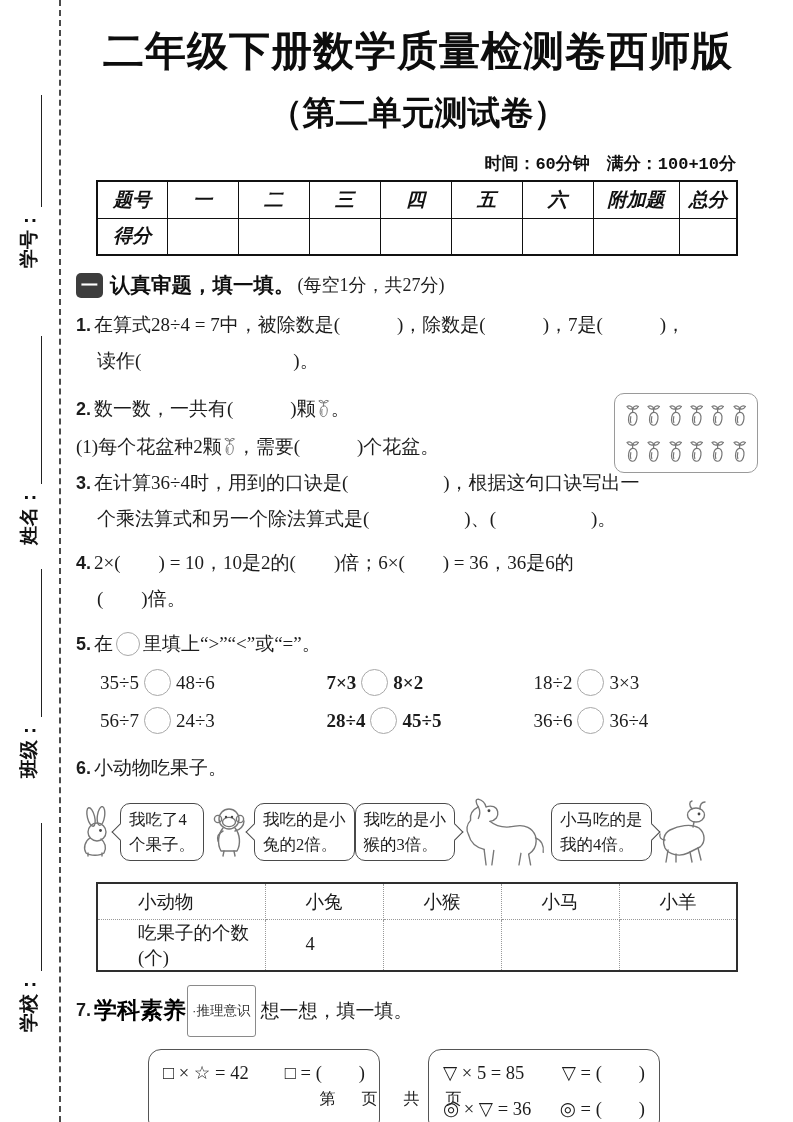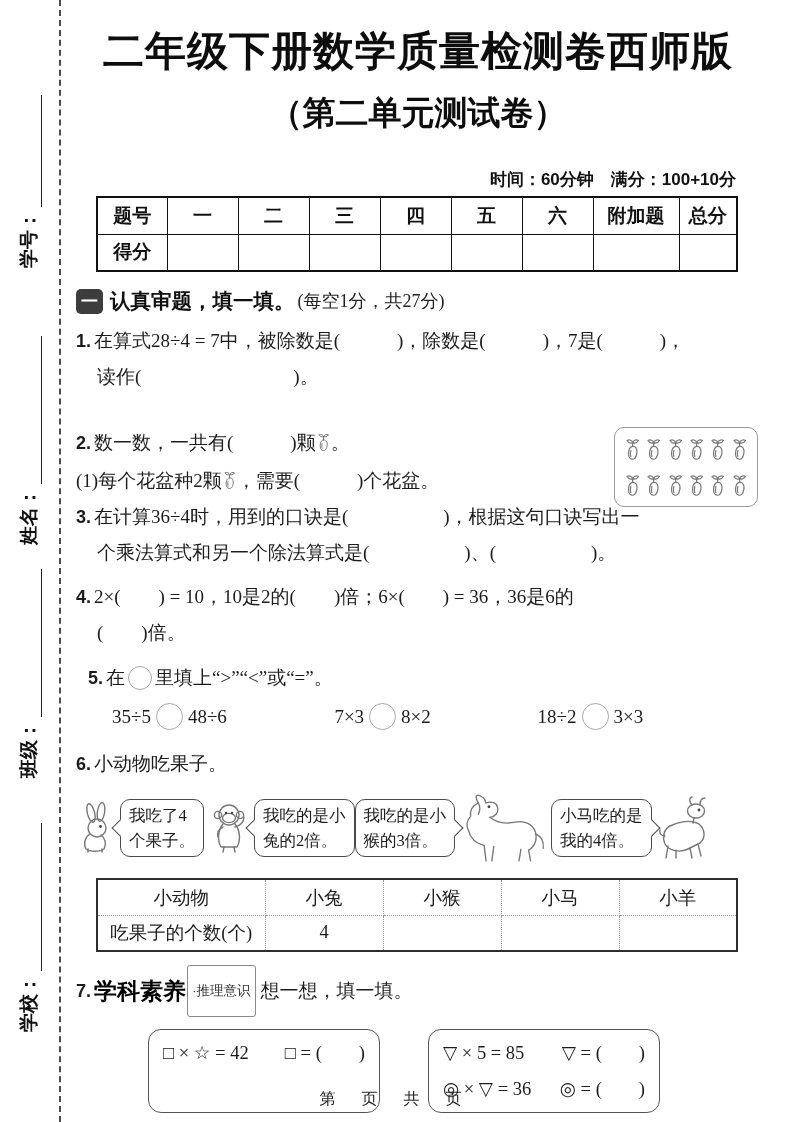--- a/index.html
+++ b/index.html
@@ -28,64 +28,64 @@
     margin-top:24px; text-align:center;
     font-family:"Liberation Sans", sans-serif; font-weight:800;
     font-size:41px; letter-spacing:1px; color:#0d0d0d;
   }
   .subtitle {
     margin-top:12px; text-align:center;
     font-family:"Liberation Sans", sans-serif; font-weight:800;
     font-size:33px; color:#0d0d0d;
   }
   .meta {
-    margin:32px 24px 0 0; text-align:right;
-    font-family:Liberation Sans, sans-serif; font-weight:700; font-size:17px; color:#111;
+    margin:16px 24px 0 0; text-align:right;
+    font-family:Liberation Mono, monospace; font-weight:700; font-size:17px; color:#111;
   }
 
   table.score {
     width:640px; margin:5px 0 0 20px; border-collapse:collapse; table-layout:fixed;
     border:2.5px solid #111;
   }
   table.score td {
     border:1.5px solid #111; height:37px; text-align:center;
-    font-weight:700; font-size:19px; color:#111;
+    font-weight:700; font-size:19px; color:#111;font-style:italic;
   }
 
   .sec-head { display:flex; align-items:center; margin-top:15px; }
   .sec-badge {
     width:27px; height:25px; background:#3d3d3d; color:#fff; border-radius:5px;
     display:flex; align-items:center; justify-content:center;
     font-family:"Liberation Sans", sans-serif; font-weight:700; font-size:17px; flex:none;
   }
   .sec-title { font-family:"Liberation Sans", sans-serif; font-weight:700; font-size:20.5px; color:#0f0f0f; margin-left:7px; }
   .sec-note { font-size:18px; color:#222; margin-left:3px; }
 
   .q { font-size:19px; }
   .qline { line-height:36px; }
   .qcont { padding-left:21px; }
   .qnum { font-family:"Liberation Sans", sans-serif; font-weight:700; font-size:18px; margin-right:3px; }
 
   .q1 { margin-top:8px; }
-  .q2 { margin-top:29px; position:relative; }
+  .q2 { margin-top:11px; position:relative; }
   .q2 .qline { line-height:37px; }
   .q2img {
     position:absolute; right:2px; top:3px; width:144px; height:80px;
     border:1.5px solid #9a9a9a; border-radius:10px; background:#fff;
     display:grid; grid-template-columns:repeat(6,1fr); justify-items:center; align-items:center;
     padding:3px 7px;
   }
   .sprout-sm { width:15px; height:20px; vertical-align:-3px; }
   .q3 { }
   .q4 { margin-top:8px; }
 
-  .q5 { margin-top:9px;margin-left:12px; }
+  .q5 { margin-top:9px; }
   .q5row { display:flex; padding-left:24px; margin-top:4px; line-height:34px;align-items:center; }
   .q5item { width:232px; }
-  .q5item.mid { width:212px; }
+  .q5item.mid { width:212px;font-weight:bold; }
   .circ {
     display:inline-block; width:27px; height:27px; border:1.6px solid #a8a8a8;
     border-radius:50%; vertical-align:-7px; margin:0 5px; background:#fff;
   }
   .circ.small { width:24px; height:24px; vertical-align:-6px; margin:0 3px; }
 
   .q6 { margin-top:12px; }
   .bubble-row { display:flex; align-items:center; margin-top:10px; }
   .bubble {
     border:1.5px solid #4a4a4a; border-radius:10px; padding:3px 8px;
@@ -102,21 +102,21 @@
     right:-7px; transform:translateY(-50%) rotate(45deg);
     border-right:1.5px solid #4a4a4a; border-top:1.5px solid #4a4a4a;
   }
   .animal { flex:none; margin:0 2px; }
 
   table.animals {
     width:640px; margin:14px 0 0 20px; border-collapse:collapse; table-layout:fixed;
     border:2px solid #2e2e2e;
   }
   table.animals td {
-    border:1.5px dotted #999; height:36px; text-align:center; font-size:18.5px; color:#1c1c1c;
+    border:1.5px dotted #999; height:36px; text-align:left; font-size:18.5px; color:#1c1c1c;padding-left:40px;
   }
 
   .q7 { margin-top:13px; }
   .q7head { display:flex; align-items:center; }
   .q7badge { font-family:"Liberation Sans", sans-serif; font-weight:800; font-size:23px; color:#000; }
   .q7tag {
     font-family:"Liberation Sans", sans-serif; font-size:13.5px; color:#333;
     border:1.2px solid #8a8a8a; border-radius:3px; padding:16px 4px; margin:0 5px 0 1px;
   }
   .q7boxes { display:flex; margin:12px 0 0 72px; gap:48px; }
@@ -272,20 +272,25 @@
     <div class="qline"><span class="qnum">4.</span><span>2×(　　) = 10，10是2的(　　)倍；6×(　　) = 36，36是6的</span></div>
     <div class="qline qcont"><span>(　　)倍。</span></div>
   </div>
 
   <div class="q q5">
     <div class="qline"><span class="qnum">5.</span><span>在</span><span class="circ small"></span><span>里填上“&gt;”“&lt;”或“=”。</span></div>
     <div class="q5row">
       <span class="q5item"><span>35÷5</span><span class="circ"></span><span>48÷6</span></span>
       <span class="q5item mid"><span>7×3</span><span class="circ"></span><span>8×2</span></span>
       <span class="q5item"><span>18÷2</span><span class="circ"></span><span>3×3</span></span>
+    </div>
+    <div class="q5row">
+      <span class="q5item"><span>56÷7</span><span class="circ"></span><span>24÷3</span></span>
+      <span class="q5item mid"><span>28÷4</span><span class="circ"></span><span>45÷5</span></span>
+      <span class="q5item"><span>36÷6</span><span class="circ"></span><span>36÷4</span></span>
     </div>
   </div>
 
   <div class="q q6">
     <div class="qline"><span class="qnum">6.</span><span>小动物吃果子。</span></div>
     <div class="bubble-row">
       <svg class="animal" width="40" height="52" viewBox="0 0 40 52">
         <ellipse class="ln" cx="13" cy="11" rx="3.6" ry="9.5" transform="rotate(-14 13 11)"></ellipse>
         <ellipse class="ln" cx="23" cy="10" rx="3.6" ry="9.5" transform="rotate(8 23 10)"></ellipse>
         <circle class="ln" cx="19" cy="26" r="9"></circle>

